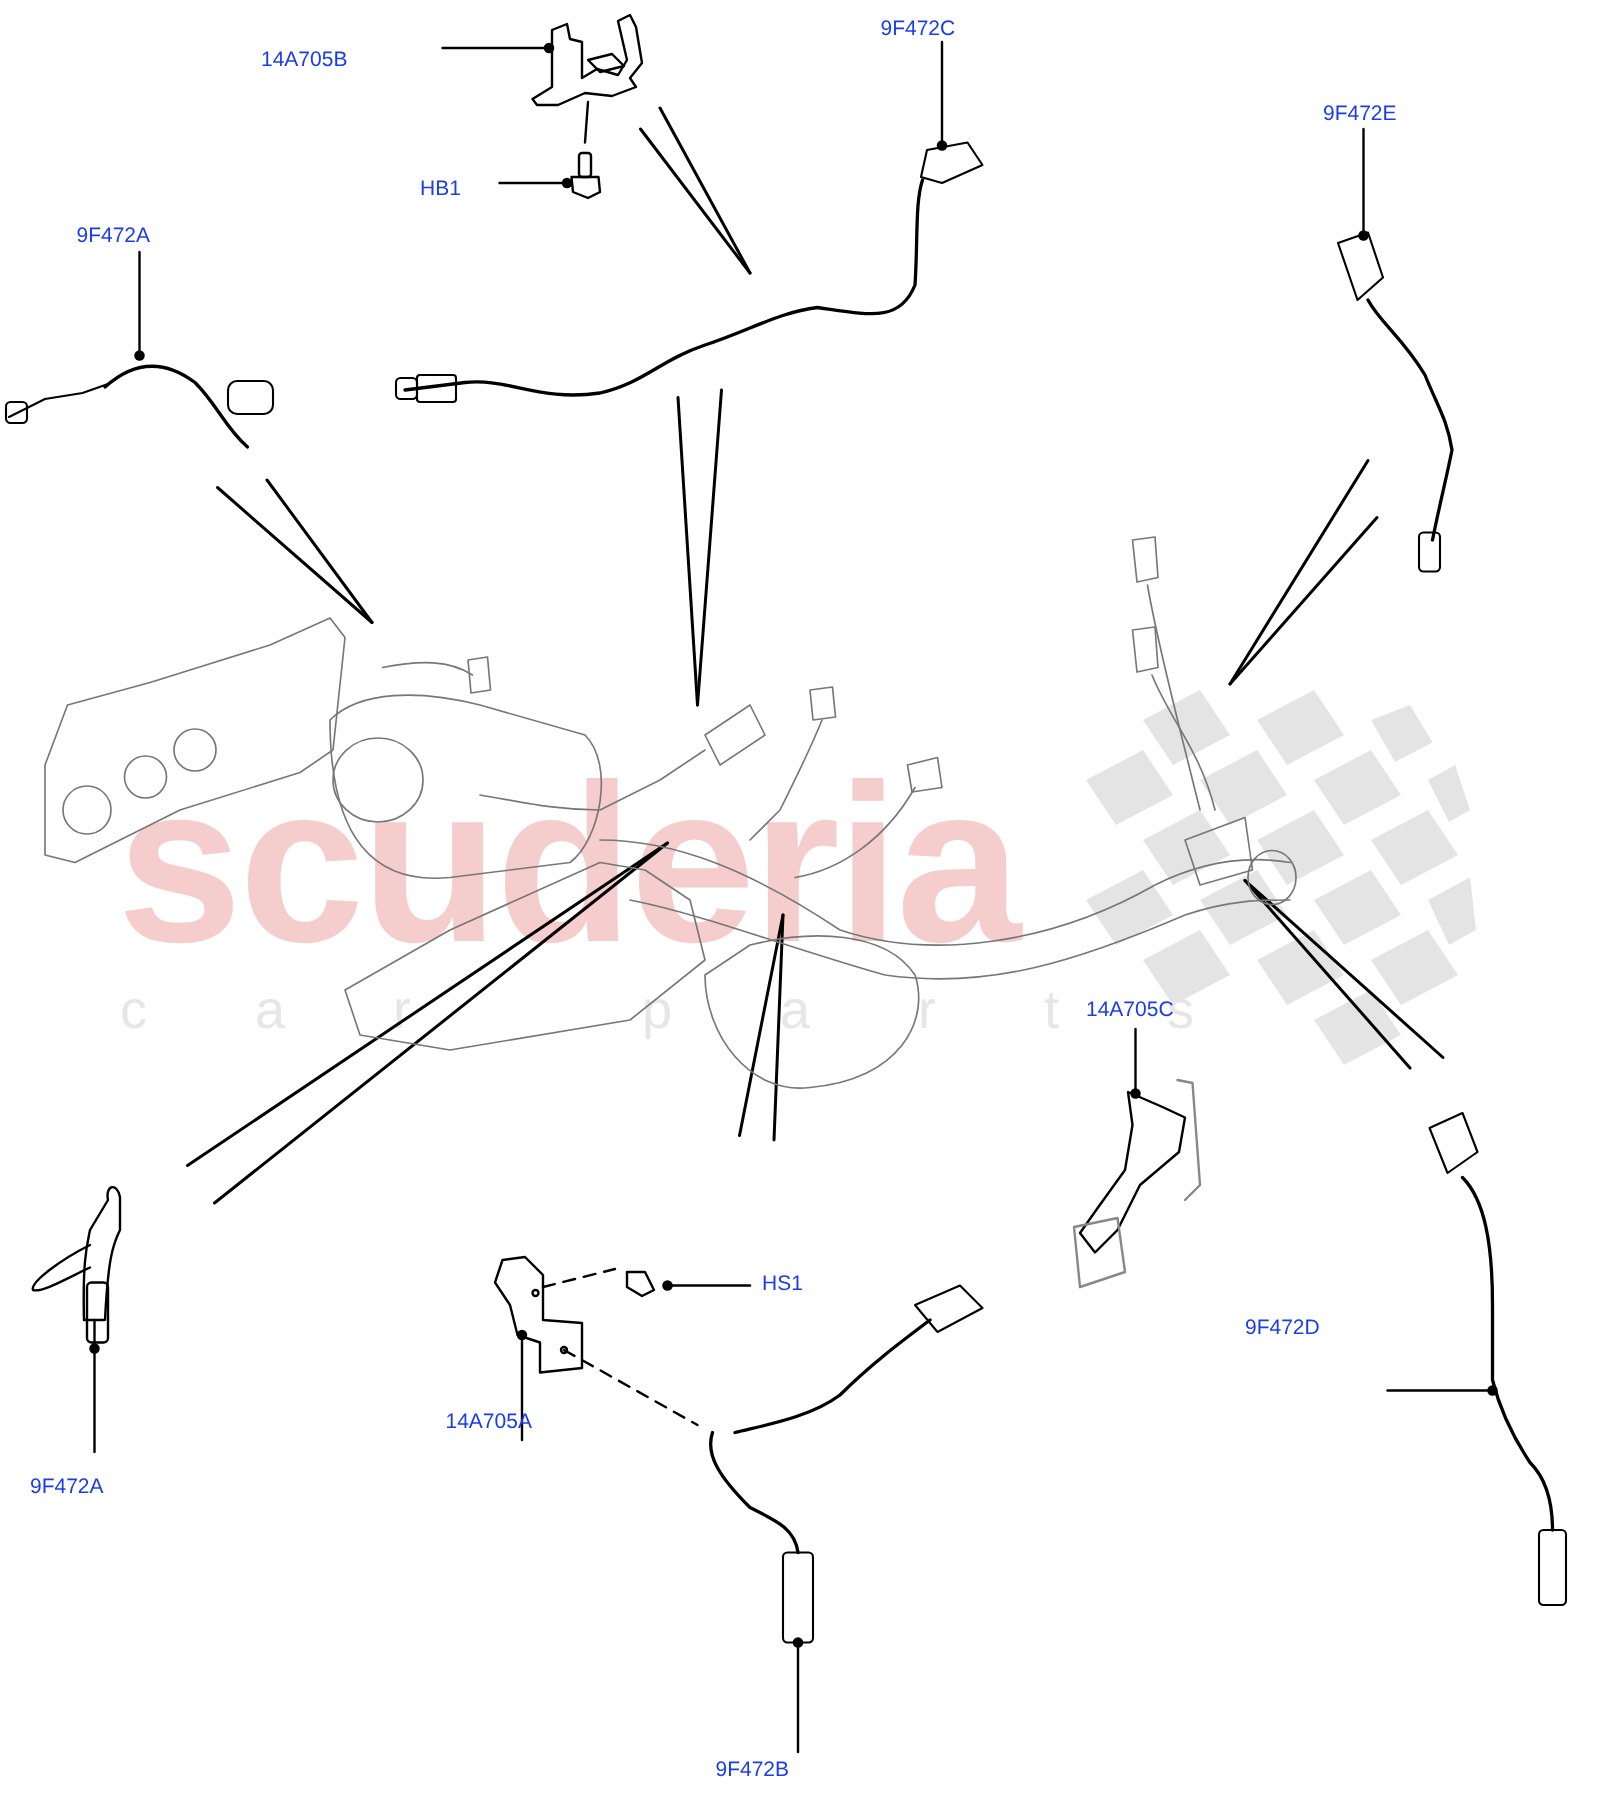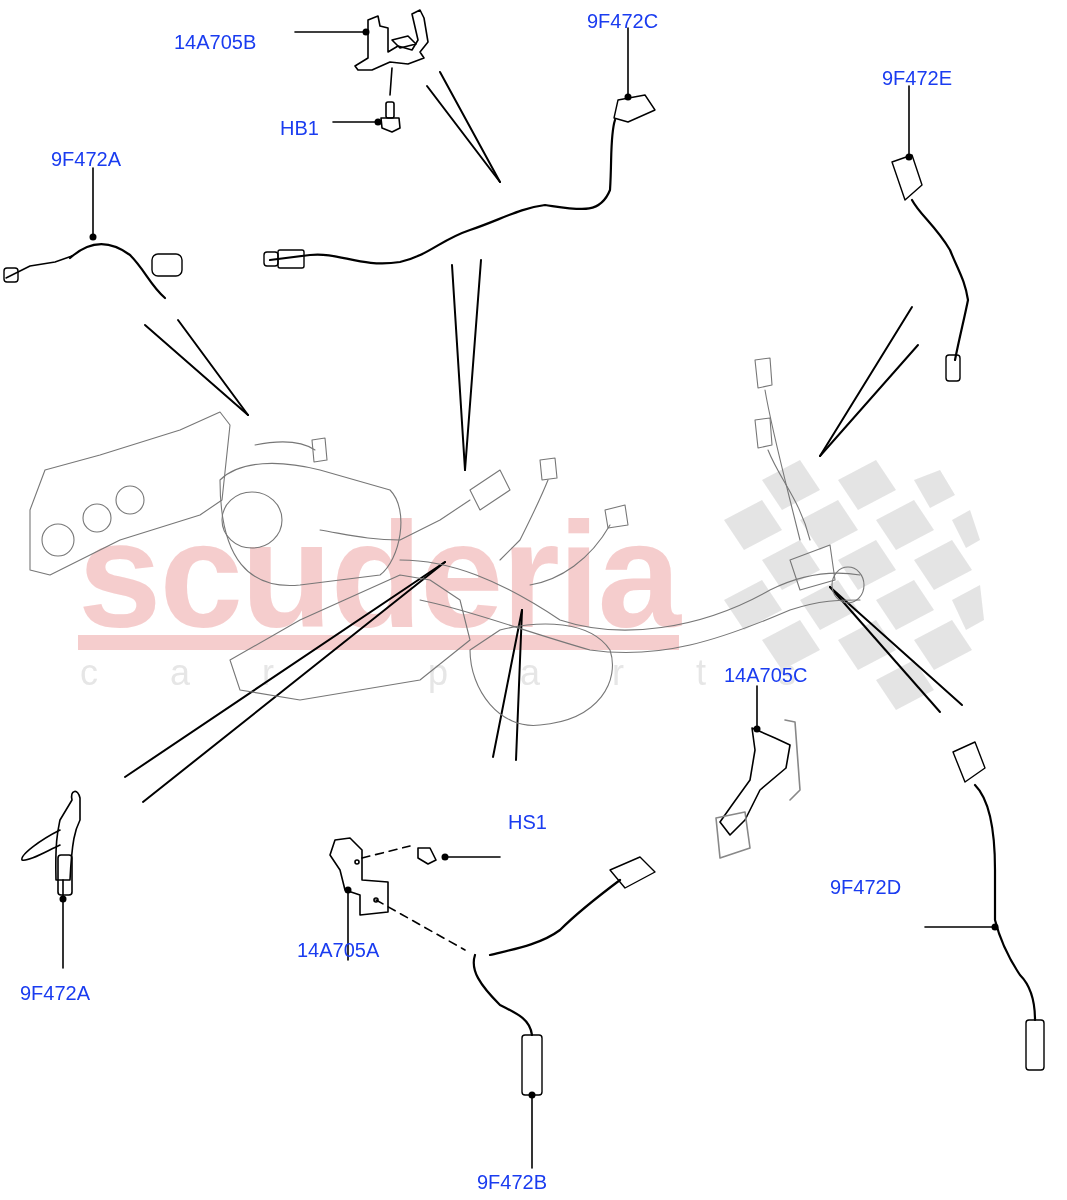--- a/index.html
+++ b/index.html
@@ -1,19 +1,19 @@
 <!DOCTYPE html>
 <html><head>
 <meta charset="utf-8">
 <style>
   html, body { margin: 0; padding: 0; background: #ffffff; }
   body { width: 1067px; height: 1200px; position: relative; overflow: hidden; font-family: "Liberation Sans", sans-serif; }
   #diagram { position: absolute; left: 0; top: 0; width: 1067px; height: 1200px; }
-  .callout-label { position: absolute; font-family: "Liberation Sans", sans-serif; font-size: 20px; color: #1a3cf0; white-space: nowrap; line-height: 1; cursor: pointer; }
-  .watermark-main { position: absolute; left: 78px; top: 500px; font-family: "Liberation Sans", sans-serif; font-weight: bold; font-size: 150px; color: #f5c8c8; letter-spacing: -2px; line-height: 1; opacity: 0.9; text-decoration: underline; }
+  .callout-label { position: absolute; font-family: "Liberation Sans", sans-serif; font-size: 14px; color: #1a3cf0; white-space: nowrap; line-height: 1; cursor: pointer; }
+  .watermark-main { position: absolute; left: 78px; top: 500px; font-family: "Liberation Sans", sans-serif; font-weight: bold; font-size: 150px; color: #f5c8c8; letter-spacing: -2px; line-height: 1; opacity: 0.9; }
   .watermark-sub { position: absolute; left: 80px; top: 655px; font-family: "Liberation Sans", sans-serif; font-size: 36px; color: #e6e6e6; letter-spacing: 72px; line-height: 1; }
 </style>
 </head>
 <body>
 
 <div>
 
   <svg style="position:absolute;left:0;top:0" width="1067" height="1200">
     <g fill="#e0e0e0" opacity="0.85">
       <polygon points="724,520 762,500 782,530 744,550"></polygon>
@@ -183,17 +183,17 @@
     </g>
   </svg>
 
   <div class="callout-label" style="left:174px;top:32px">14A705B</div>
   <div class="callout-label" style="left:280px;top:118px">HB1</div>
   <div class="callout-label" style="left:587px;top:11px">9F472C</div>
   <div class="callout-label" style="left:51px;top:149px">9F472A</div>
   <div class="callout-label" style="left:882px;top:68px">9F472E</div>
   <div class="callout-label" style="left:724px;top:665px">14A705C</div>
   <div class="callout-label" style="left:20px;top:983px">9F472A</div>
-  <div class="callout-label" style="left:508px;top:812px">HS1</div>
+  <div class="callout-label" style="left:508px;top:848px">HS1</div>
   <div class="callout-label" style="left:297px;top:940px">14A705A</div>
   <div class="callout-label" style="left:830px;top:877px">9F472D</div>
   <div class="callout-label" style="left:477px;top:1172px">9F472B</div>
 </div>
 
 </body></html>

